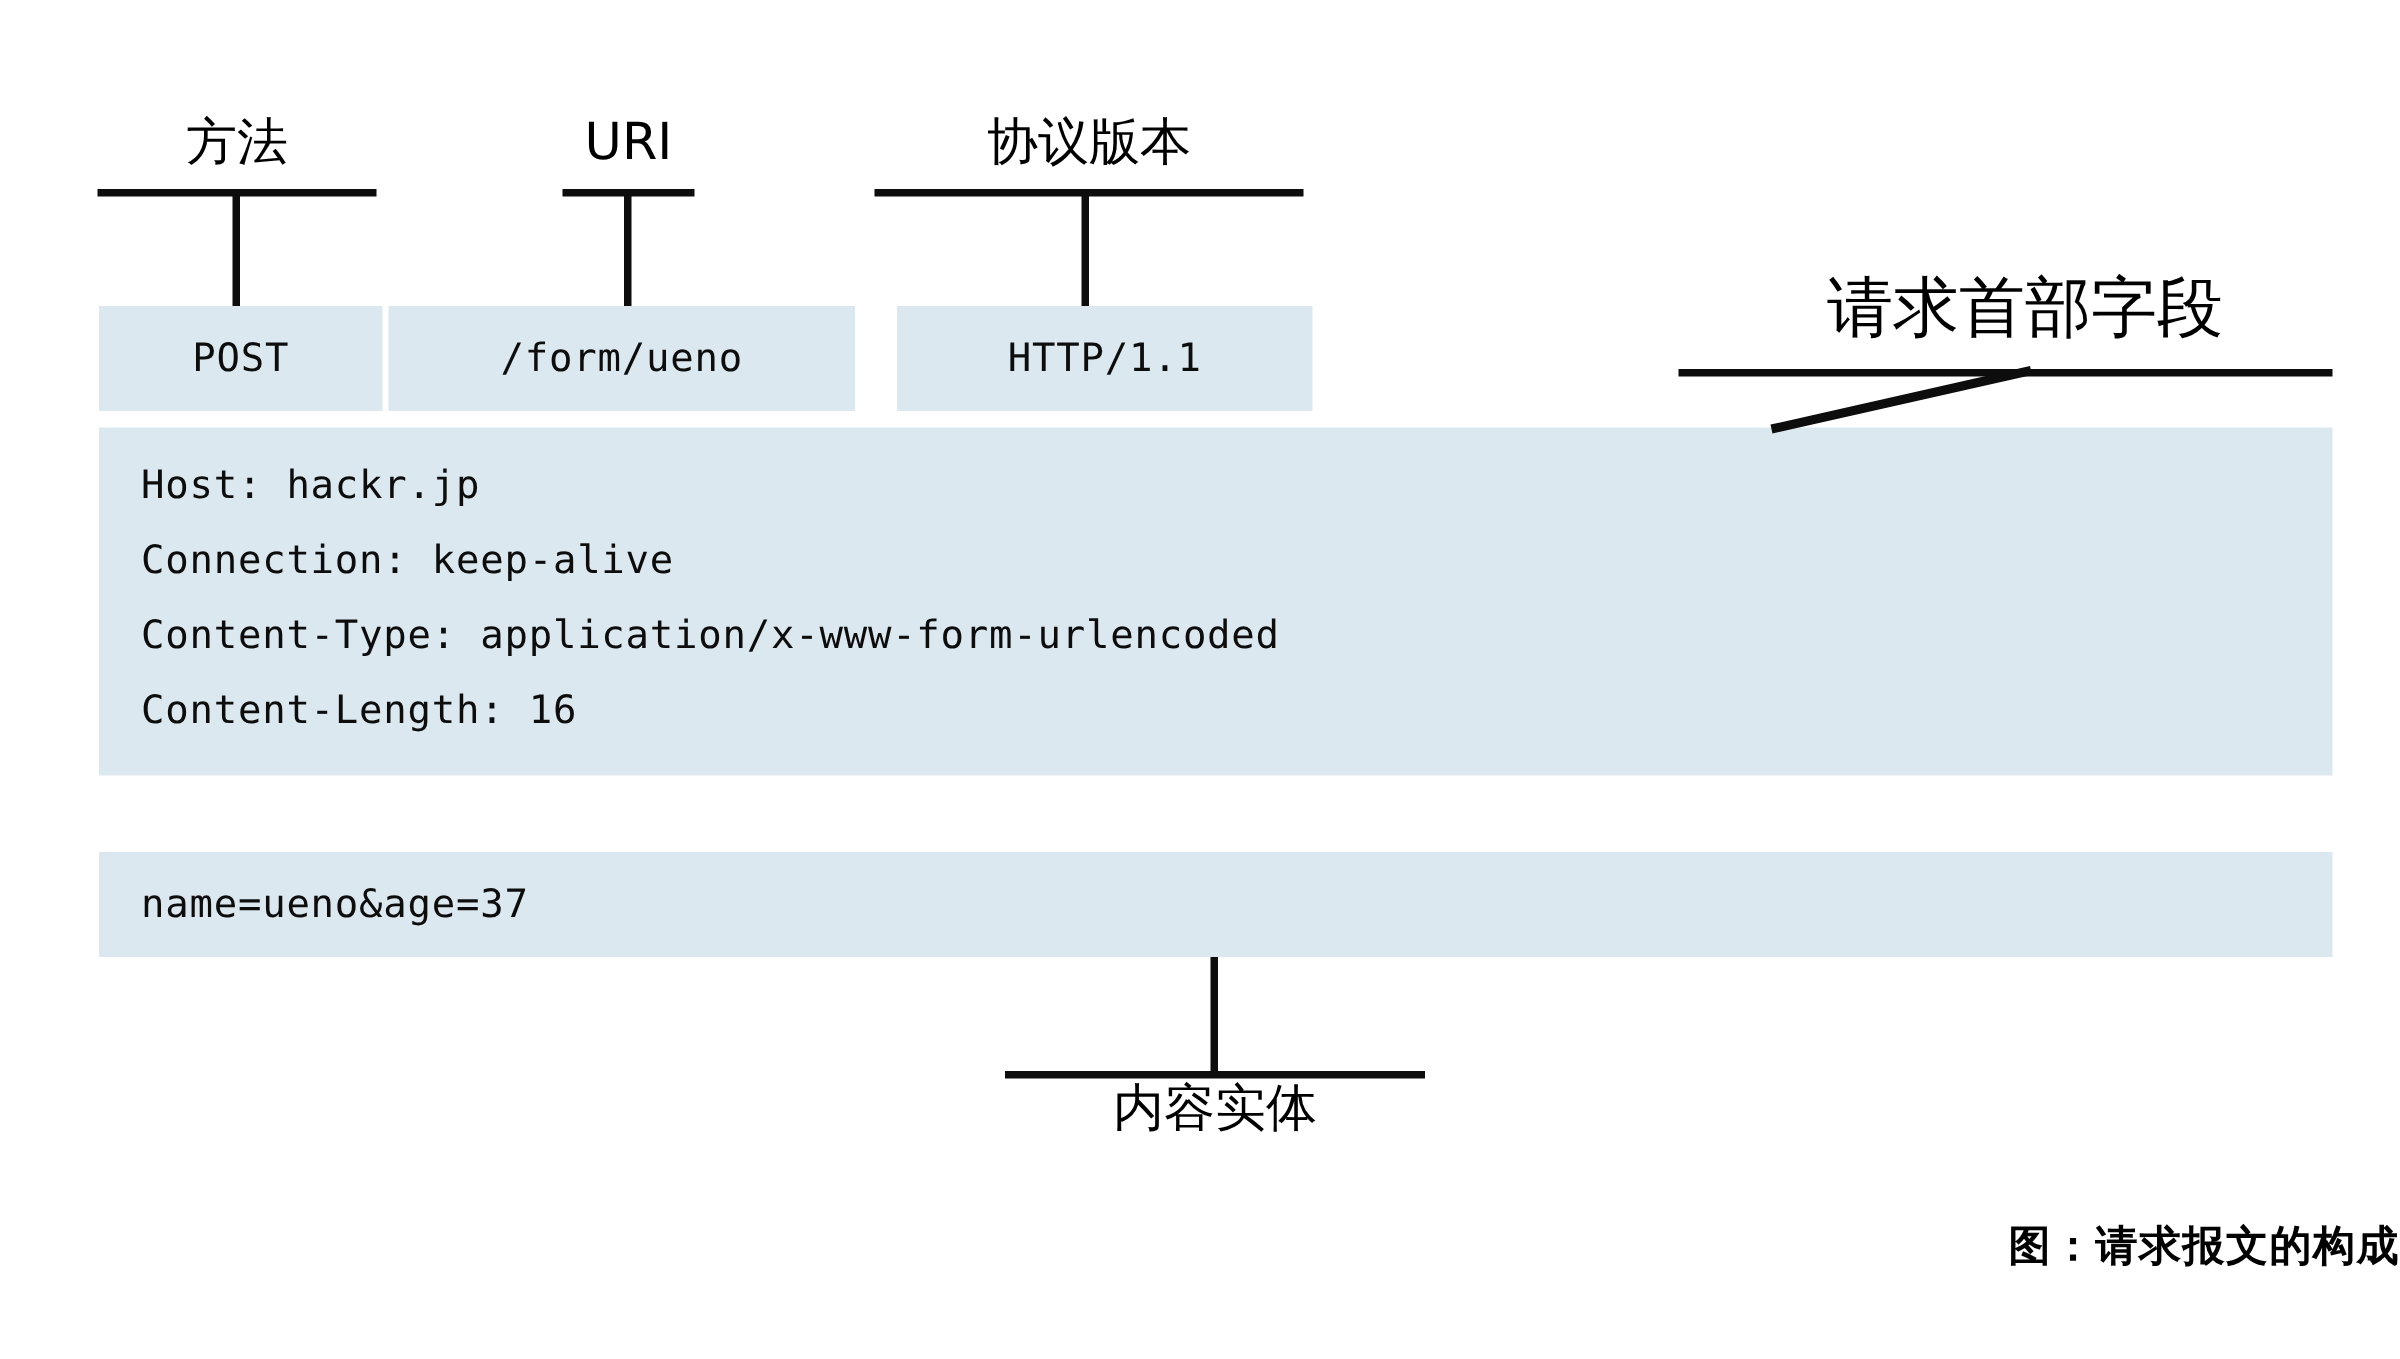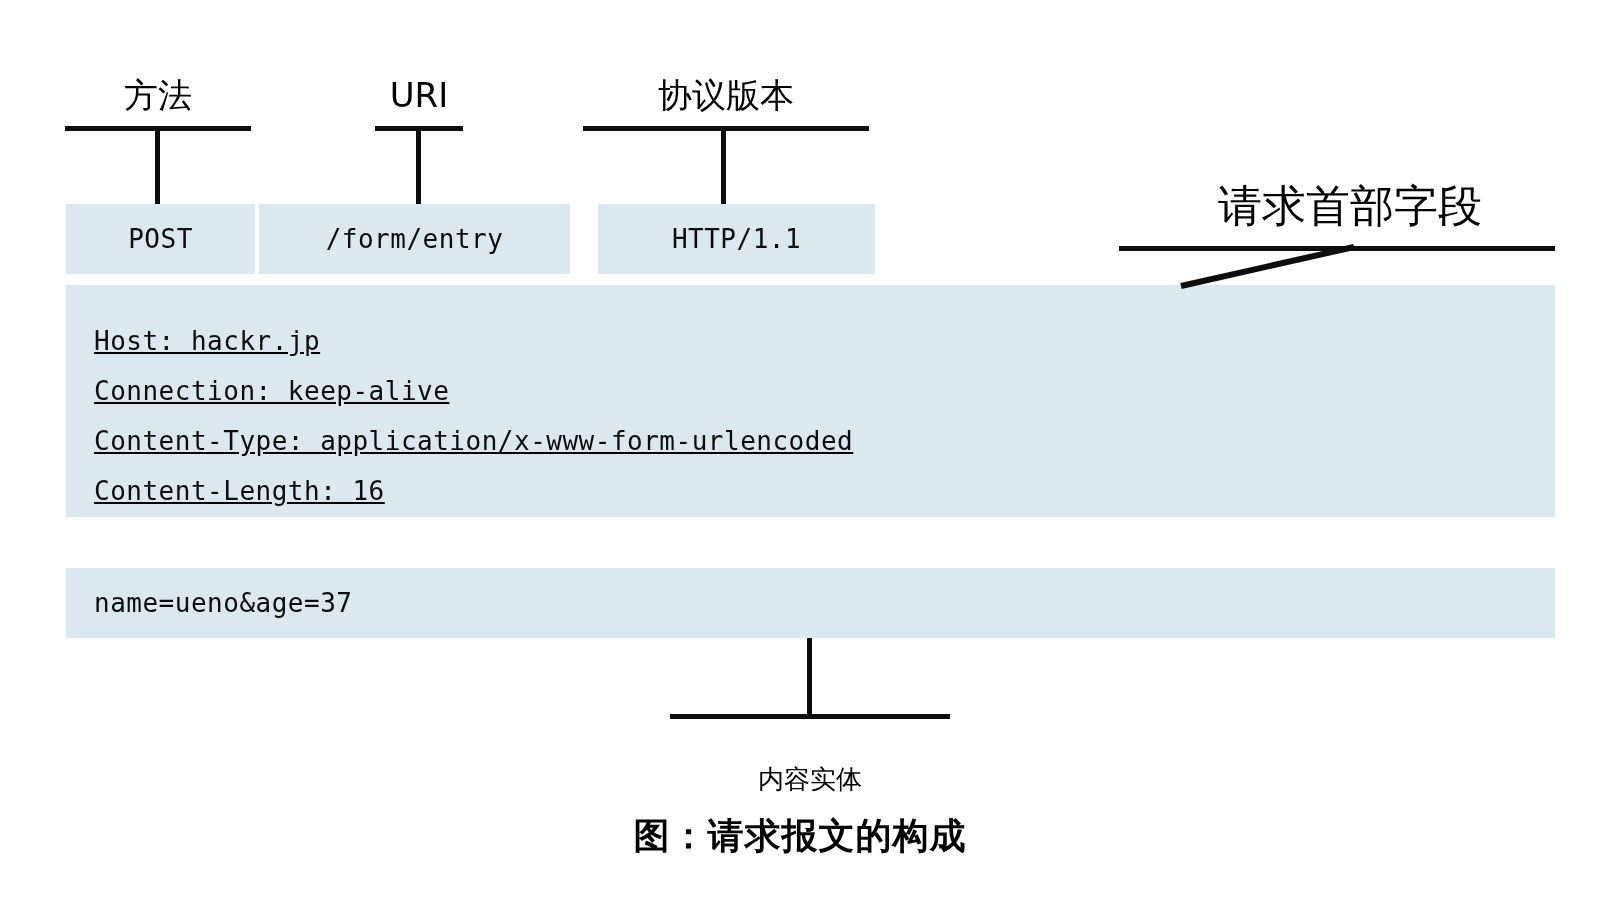--- a/index.html
+++ b/index.html
@@ -78,22 +78,21 @@
   #bracket-uri-stem     { left: 416px; top: 126px; height: 80px; }
   #bracket-version-bar  { left: 583px; top: 126px; width: 286px; }
   #bracket-version-stem { left: 721px; top: 126px; height: 80px; }
 
   
   #block-headers {
     left: 66px;
     top: 285px;
     width: 1489px;
     height: 232px;
-    padding: 31px 0 0 28px;
-    text-decoration: underline;
+    padding: 14px 0 0 28px;
   }
   #block-headers .mono {
     line-height: 50px;
     display: block;
   }
 
   
   #block-body {
     left: 66px;
     top: 568px;
@@ -125,34 +124,33 @@
   }
 
   
   #callout-entity-stem { left: 807px; top: 638px; height: 80px; }
   #callout-entity-bar  { left: 670px; top: 714px; width: 280px; }
   #label-entity {
     position: absolute;
     left: 660px;
     top: 722px;
     width: 300px;
-    font-size: 26px;
+    font-size: 34px;
     text-align: center;
     line-height: 1;
-    margin-top: 44px;
   }
 
   
   #figure-caption {
     position: absolute;
     left: 0;
     top: 812px;
     width: 1600px;
-    text-align: center;
-    font-size: 36px;
+    text-align: right;
+    font-size: 28px;
     font-weight: bold;
     font-family: "DejaVu Sans", "Liberation Sans", sans-serif;
     letter-spacing: 1px;
   }
 </style>
 </head>
 <body>
 
 <div id="canvas">
 
@@ -166,21 +164,21 @@
 
   <div class="callout-label cjk" id="label-version">协议版本</div>
   <div class="hline" id="bracket-version-bar"></div>
   <div class="vline" id="bracket-version-stem"></div>
 
   <div class="block field-box" id="box-method">
     <span class="mono">POST</span>
   </div>
 
   <div class="block field-box" id="box-uri">
-    <span class="mono">/form/entry</span>
+    <span class="mono">/form/ueno</span>
   </div>
 
   <div class="block field-box" id="box-version">
     <span class="mono">HTTP/1.1</span>
   </div>
 
   <div class="block" id="block-headers">
     <span class="mono">Host: hackr.jp</span>
     <span class="mono">Connection: keep-alive</span>
     <span class="mono">Content-Type: application/x-www-form-urlencoded</span>

